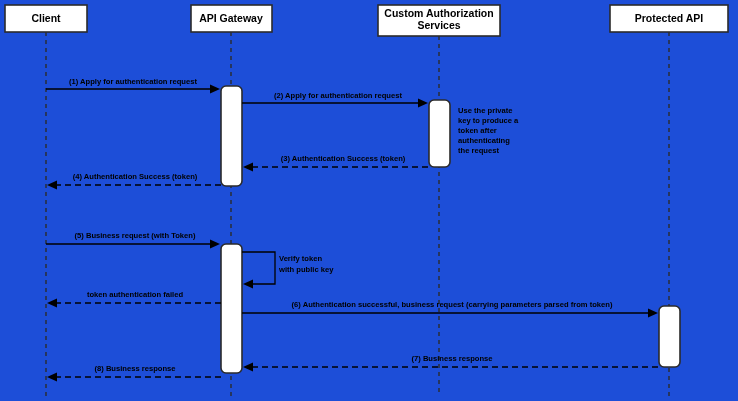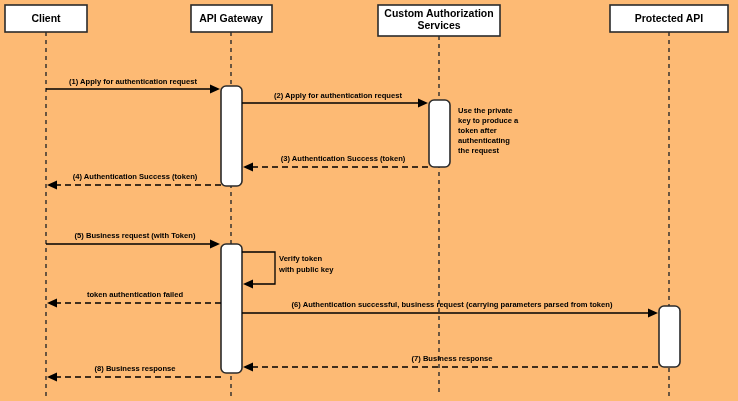--- a/index.html
+++ b/index.html
@@ -8,21 +8,21 @@
     padding: 0;
     background: #ffffff;
   }
   body {
     font-family: "Liberation Sans", sans-serif;
   }
   #diagram-root {
     position: relative;
     width: 738px;
     height: 401px;
-    background: #fdba74;
+    background: #1d4ed8;
     overflow: hidden;
   }
   #diagram-svg {
     position: absolute;
     top: 0;
     left: 0;
     width: 738px;
     height: 401px;
   }
   .participant-box {

